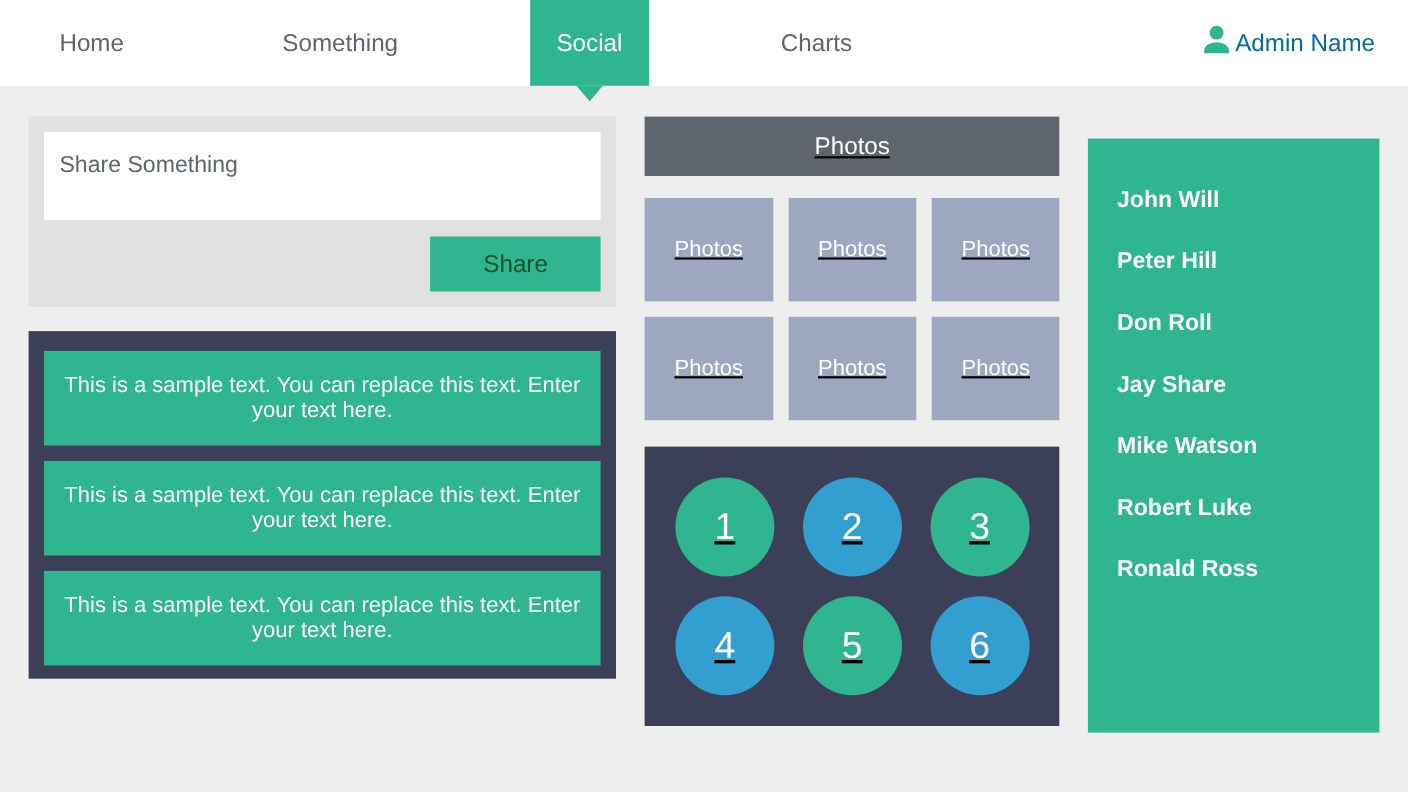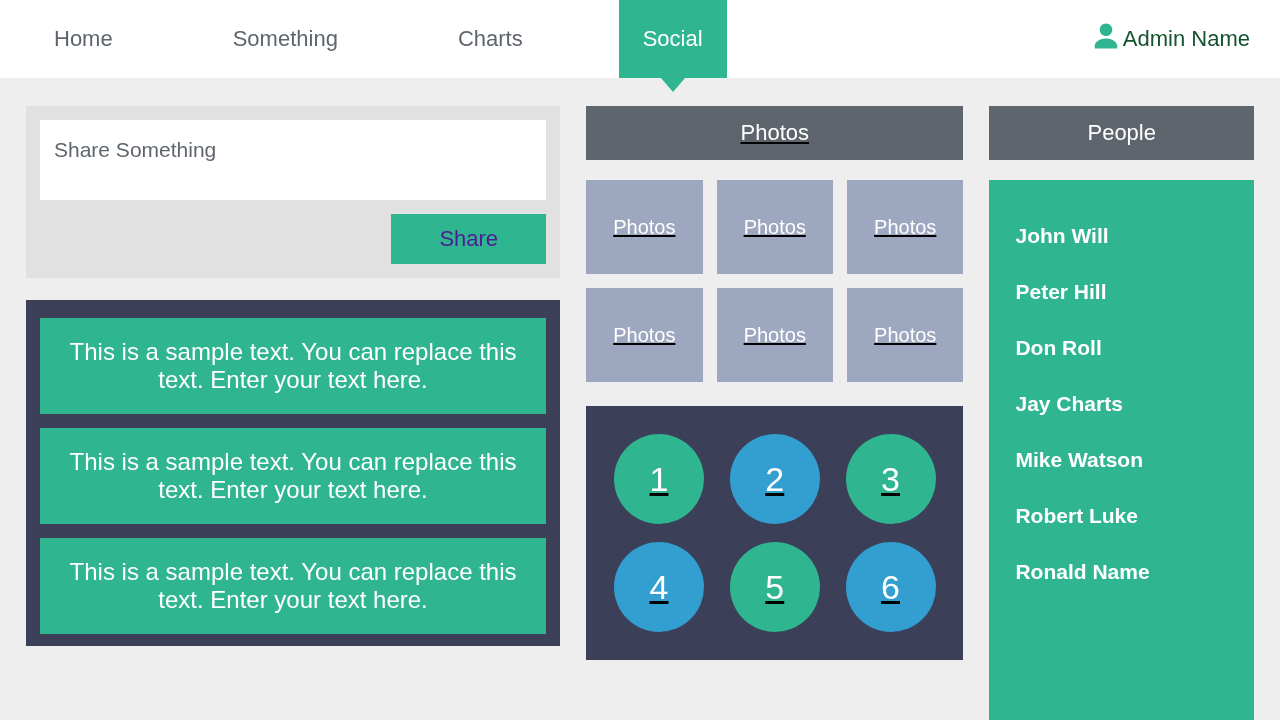--- a/index.html
+++ b/index.html
@@ -14,21 +14,21 @@
   .nav {
     height: 78px;
     background: #ffffff;
     display: flex;
     align-items: stretch;
     padding: 0 30px 0 30px;
     position: relative;
   }
   .nav-tabs {
     display: flex;
-    gap: 72px;
+    gap: 96px;
     align-items: center;
     flex: 1;
   }
   .nav-tab {
     font-size: 22px;
     color: #5f656d;
     cursor: pointer;
     padding: 0 24px;
     height: 100%;
     display: flex;
@@ -46,21 +46,21 @@
     left: 50%;
     transform: translateX(-50%);
     border-left: 12px solid transparent;
     border-right: 12px solid transparent;
     border-top: 14px solid #2fb58f;
   }
   .nav-user {
     display: flex;
     align-items: center;
     gap: 2px;
-    color: #14532d;
+    color: #0369a1;
     font-size: 22px;
     cursor: pointer;
   }
   .user-icon svg { fill: #2fb58f; }
   
   .page {
     display: flex;
     gap: 26px;
     padding: 28px 26px 20px 26px;
   }
@@ -77,35 +77,35 @@
     resize: none;
     font-size: 21px;
     color: #5f656d;
     padding: 18px 14px;
     font-family: inherit;
   }
   .share-input::placeholder { color: #5f656d; }
   .share-actions { display: flex; justify-content: flex-end; margin-top: 10px; }
   .share-btn {
     background: #2fb58f;
-    color: #4c1d95;
+    color: #14532d;
     border: none;
     font-size: 22px;
     padding: 12px 48px;
     cursor: pointer;
   }
   .feed {
     margin-top: 22px;
     background: #3b3f58;
     padding: 18px 14px 12px 14px;
   }
   .feed-item {
     background: #2fb58f;
     color: #ffffff;
-    font-size: 24px;
+    font-size: 20px;
     text-align: center;
     padding: 20px 16px;
     margin-bottom: 14px;
   }
   .feed-item:last-child { margin-bottom: 0; }
   
   .col-mid { width: 378px; text-decoration: underline; }
   .panel-header {
     background: #5f656d;
     color: #ffffff;
@@ -167,22 +167,22 @@
     cursor: pointer;
   }
 </style>
 </head>
 <body>
 
 <div class="nav">
   <div class="nav-tabs">
     <div class="nav-tab">Home</div>
     <div class="nav-tab">Something</div>
+    <div class="nav-tab active">Social</div>
     <div class="nav-tab">Charts</div>
-    <div class="nav-tab active">Social</div>
   </div>
   <div class="nav-user">
     <span class="user-icon">
       <svg width="30" height="30" viewBox="0 0 24 24">
           <path d="M12 12c2.8 0 5-2.2 5-5s-2.2-5-5-5-5 2.2-5 5 2.2 5 5 5zm0 2c-3.9 0-9 2-9 6v2h18v-2c0-4-5.1-6-9-6z"></path>
         </svg>
     </span>
     <span>Admin Name</span>
   </div>
 </div>
@@ -217,25 +217,24 @@
       <div class="circle c-green">1</div>
       <div class="circle c-blue">2</div>
       <div class="circle c-green">3</div>
       <div class="circle c-blue">4</div>
       <div class="circle c-green">5</div>
       <div class="circle c-blue">6</div>
     </div>
   </div>
 
   <div class="col-right">
-    <div class="panel-header">People</div>
     <div class="people-list">
       <div class="person">John Will</div>
       <div class="person">Peter Hill</div>
       <div class="person">Don Roll</div>
-      <div class="person">Jay Charts</div>
+      <div class="person">Jay Share</div>
       <div class="person">Mike Watson</div>
       <div class="person">Robert Luke</div>
-      <div class="person">Ronald Name</div>
+      <div class="person">Ronald Ross</div>
     </div>
   </div>
 
 </div>
 
 </body></html>

